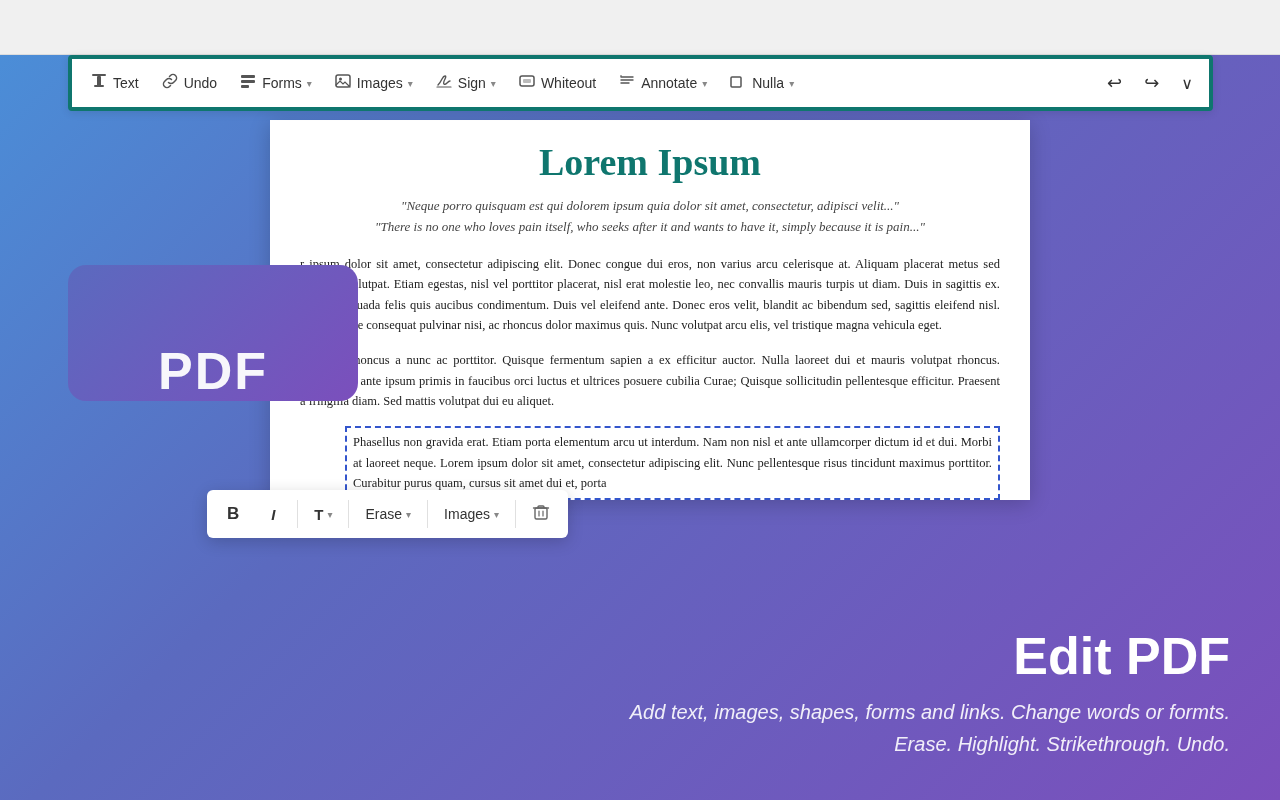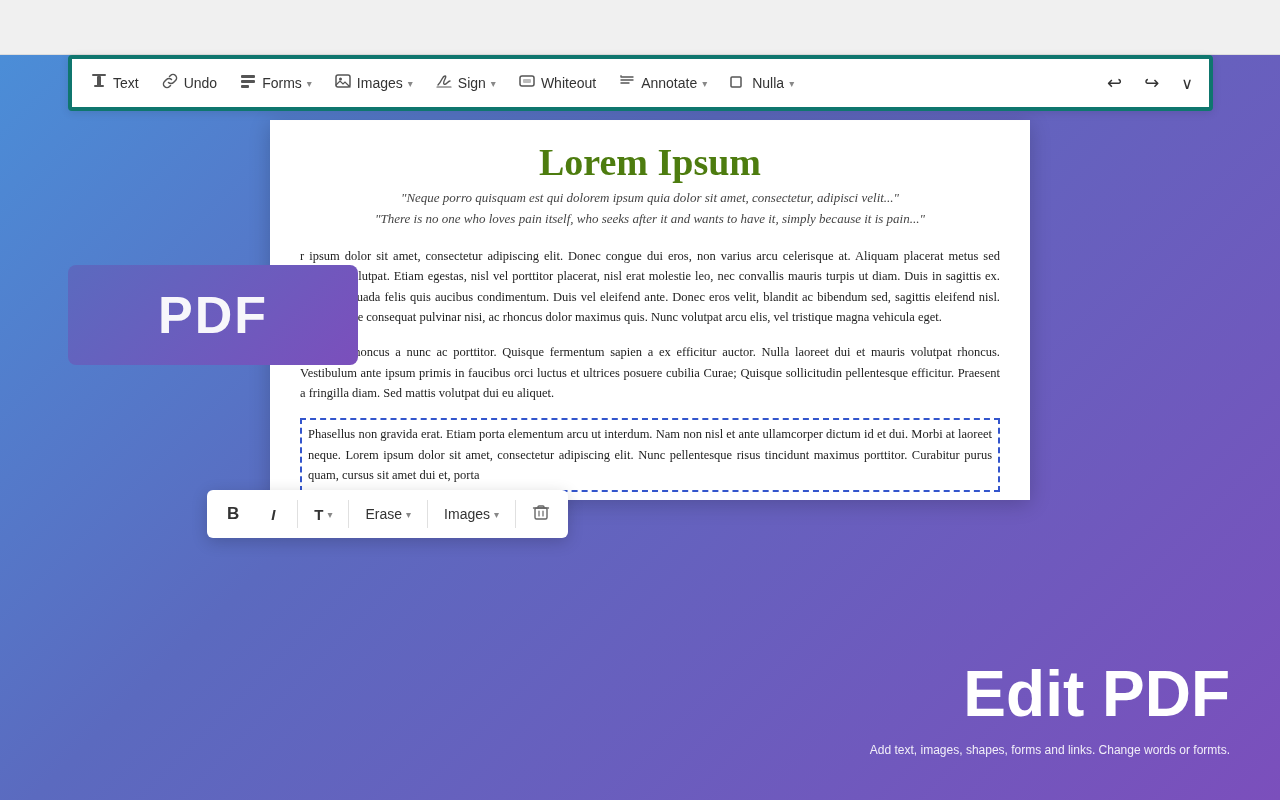--- a/index.html
+++ b/index.html
@@ -81,22 +81,22 @@
 
     .pdf-content {
       padding: 20px 30px;
       font-family: Georgia, serif;
     }
 
     .pdf-title {
       text-align: center;
       font-size: 38px;
       font-weight: bold;
-      color: #4d7c0f;
-      margin-bottom: 4px;
+      color: #0f766e;
+      margin-bottom: 12px;
       font-family: Georgia, serif;
     }
 
     .pdf-subtitle {
       text-align: center;
       font-size: 13px;
       color: #444;
       font-style: italic;
       line-height: 1.6;
       margin-bottom: 16px;
@@ -109,32 +109,33 @@
       text-align: justify;
     }
 
     .pdf-para { margin-bottom: 14px; }
 
     .pdf-selected {
       border: 2px dashed #3355cc;
       padding: 4px 6px;
       display: block;
       margin-top: 2px;
+      margin-left: 45px;
     }
 
     
     .pdf-badge {
       position: absolute;
       top: 265px; left: 68px;
-      width: 290px; height: 100px;
+      width: 290px; height: 136px;
       background: linear-gradient(135deg, #5b6abf 0%, #7b4fbc 100%);
-      border-radius: 8px;
+      border-radius: 18px;
       z-index: 15;
       display: flex;
-      align-items: center;
+      align-items: flex-end;
       justify-content: center;
     }
 
     .pdf-badge-text {
       color: #fff;
       font-size: 52px;
       font-weight: 700;
       letter-spacing: 2px;
       opacity: 0.95;
     }
@@ -209,29 +210,30 @@
     
     .edit-pdf-section {
       position: absolute;
       bottom: 40px; right: 50px;
       z-index: 10;
       text-align: right;
     }
 
     .edit-pdf-title {
       color: #fff;
-      font-size: 64px;
+      font-size: 52px;
       font-weight: 700;
       margin-bottom: 10px;
     }
 
     .edit-pdf-desc {
       color: rgba(255,255,255,0.9);
-      font-size: 12px;
+      font-size: 20px;
       line-height: 1.6;
+      font-style: italic;
     }
   </style>
 </head>
 <body>
 
 <div class="bg-gradient"></div>
 
 <div class="top-bar"></div>
 
 <div class="toolbar">
@@ -392,14 +394,15 @@
         <line x1="11" y1="8" x2="11" y2="13" stroke="#666" stroke-width="1.2" stroke-linecap="round"></line>
       </svg>
     </span>
   </button>
 </div>
 
 <div class="edit-pdf-section">
   <div class="edit-pdf-title">Edit PDF</div>
   <div class="edit-pdf-desc">
     <div>Add text, images, shapes, forms and links. Change words or formts.</div>
+    <div>Erase. Highlight. Strikethrough. Undo.</div>
   </div>
 </div>
 
 </body></html>

